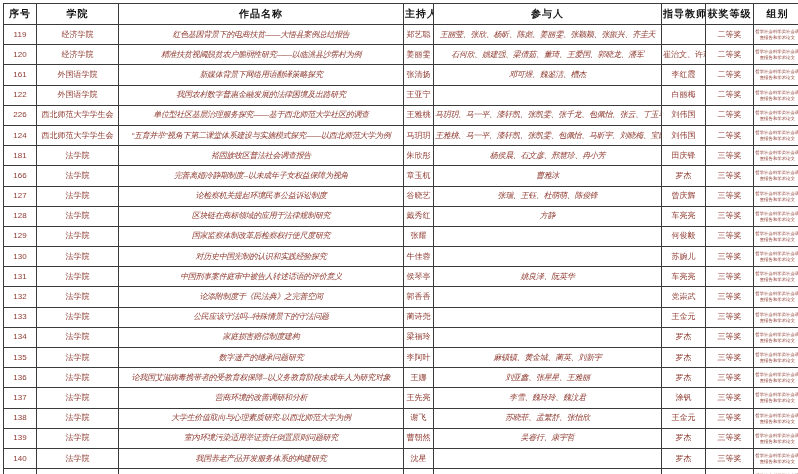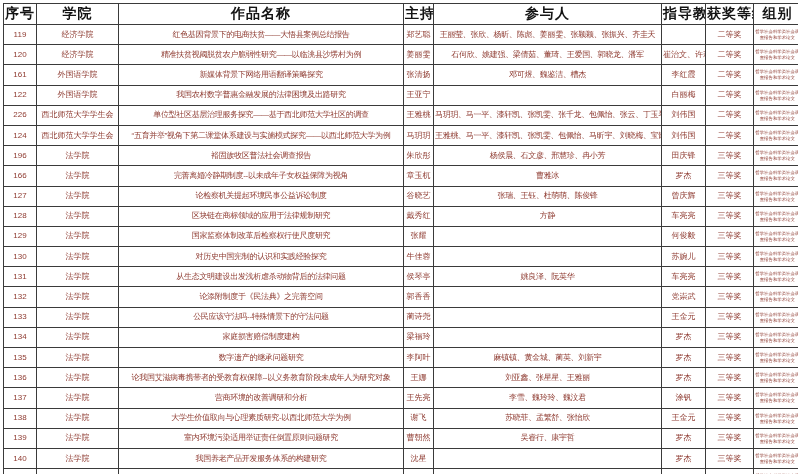--- a/index.html
+++ b/index.html
@@ -1,21 +1,21 @@
 <!DOCTYPE html>
 <html><head>
 <meta charset="utf-8">
 <style>
   html,body{margin:0;padding:0;background:#ffffff;}
   body{width:798px;height:474px;overflow:hidden;font-family:"Liberation Sans","DejaVu Sans",sans-serif;}
   table{border-collapse:collapse;table-layout:fixed;width:792px;margin:3px 3px;}
   th,td{border:1px solid #3a3a3a;overflow:hidden;white-space:nowrap;text-align:center;vertical-align:middle;padding:0 1px;box-sizing:border-box;}
-  thead th{font-size:14px;font-weight:bold;color:#141414;height:21px;letter-spacing:1px;}
+  thead th{font-size:10px;font-weight:bold;color:#141414;height:21px;letter-spacing:1px;}
   tbody td{font-size:8px;color:#8e3a30;height:14px;line-height:1;}
-  td.cell-title,td.cell-participants{letter-spacing:-0.3px;}
+  td.cell-title,td.cell-participants{letter-spacing:-0.3px;font-style:italic;}
   td.cell-group{padding:0;}
   .group-text{display:block;white-space:normal;width:180%;margin-left:-40%;transform:scale(0.55);transform-origin:center center;font-size:8px;line-height:1.2;color:#8e3a30;text-align:center;}
   col.c-no{width:33px;}
   col.c-college{width:82px;}
   col.c-title{width:285px;}
   col.c-host{width:30px;}
   col.c-participants{width:228px;}
   col.c-teacher{width:44px;}
   col.c-award{width:48px;}
   col.c-group{width:48px;}
@@ -113,21 +113,21 @@
     <td class="cell-title">“五育并举”视角下第二课堂体系建设与实施模式探究——以西北师范大学为例</td>
     <td class="cell-host">马玥玥</td>
     <td class="cell-participants">王雅桃、马一平、漆轩凯、张凯雯、包佩怡、马昕宇、刘晓梅、宝散伦、姜孙浩</td>
     <td class="cell-teacher">刘伟国</td>
     <td class="cell-award">二等奖</td>
     <td class="cell-group">
           <span class="group-text">哲学社会科学类社会调查报告和学术论文</span>
         </td>
   </tr>
       <tr>
-    <td class="cell-no">196</td>
+    <td class="cell-no">181</td>
     <td class="cell-college">法学院</td>
     <td class="cell-title">裕固族牧区普法社会调查报告</td>
     <td class="cell-host">朱欣彤</td>
     <td class="cell-participants">杨侯晨、石文彦、邢慧珍、冉小芳</td>
     <td class="cell-teacher">田庆锋</td>
     <td class="cell-award">三等奖</td>
     <td class="cell-group">
           <span class="group-text">哲学社会科学类社会调查报告和学术论文</span>
         </td>
   </tr>
@@ -187,21 +187,21 @@
     <td class="cell-participants"></td>
     <td class="cell-teacher">苏婉儿</td>
     <td class="cell-award">三等奖</td>
     <td class="cell-group">
           <span class="group-text">哲学社会科学类社会调查报告和学术论文</span>
         </td>
   </tr>
       <tr>
     <td class="cell-no">131</td>
     <td class="cell-college">法学院</td>
-    <td class="cell-title">从生态文明建设出发浅析虐杀动物背后的法律问题</td>
+    <td class="cell-title">中国刑事案件庭审中被告人转述话语的评价意义</td>
     <td class="cell-host">侯琴亭</td>
     <td class="cell-participants">姚良泽、阮英华</td>
     <td class="cell-teacher">车亮亮</td>
     <td class="cell-award">三等奖</td>
     <td class="cell-group">
           <span class="group-text">哲学社会科学类社会调查报告和学术论文</span>
         </td>
   </tr>
       <tr>
     <td class="cell-no">132</td>

